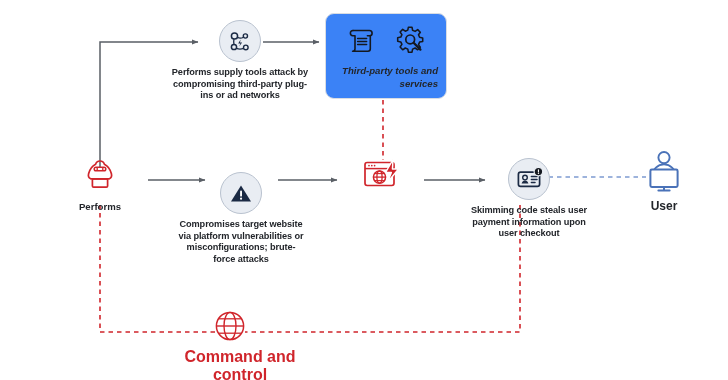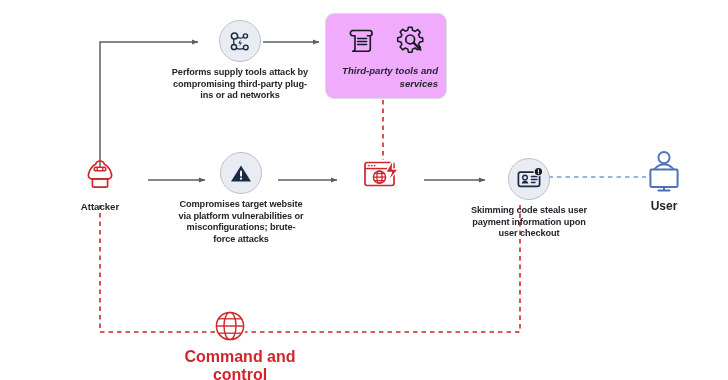--- a/index.html
+++ b/index.html
@@ -62,21 +62,21 @@
   }
   
   #tp-box {
     position: absolute;
     left: 325px;
     top: 13px;
     width: 122px;
     height: 86px;
     border: 1px solid #d9dde3;
     border-radius: 9px;
-    background: #f0abfc;
+    background: #3b82f6;
     box-sizing: border-box;
   }
   #tp-icons {
     display: flex;
     align-items: center;
     justify-content: center;
     gap: 12px;
     margin-top: 8px;
   }
   #tp-label {
@@ -133,21 +133,21 @@
 <div class="node" style="left:62px; top:156px; width:76px;">
   <div class="plain-icon">
     <svg width="40" height="40" viewBox="0 0 40 40" xmlns="http://www.w3.org/2000/svg">
       <path d="M20 5c-2.2 0-3.9 1.4-4.4 3.3-3.2 1.6-5.9 5.3-7 9.4-.6 2.3.3 4.2 2.1 5.1h18.6c1.8-.9 2.7-2.8 2.1-5.1-1.1-4.1-3.8-7.8-7-9.4C23.9 6.4 22.2 5 20 5z" fill="none" stroke="#d0252b" stroke-width="1.7" stroke-linejoin="round"></path>
       <rect x="14.2" y="11.2" width="11.6" height="3.6" rx="1.8" fill="none" stroke="#d0252b" stroke-width="1.5"></rect>
       <circle cx="17.2" cy="13" r="0.9" fill="#d0252b"></circle>
       <circle cx="22.8" cy="13" r="0.9" fill="#d0252b"></circle>
       <rect x="12.4" y="22.8" width="15.2" height="8.4" rx="1.2" fill="none" stroke="#d0252b" stroke-width="1.7"></rect>
     </svg>
   </div>
-  <div class="attacker-label">Attacker</div>
+  <div class="attacker-label">Performs</div>
 </div>
 
 <div class="node" style="left:170px; top:20px; width:140px;">
   <div class="icon-circle">
     <svg width="28" height="28" viewBox="0 0 28 28" xmlns="http://www.w3.org/2000/svg">
       <circle cx="8.5" cy="9" r="3.1" fill="none" stroke="#1b2a44" stroke-width="1.5"></circle>
       <circle cx="19.4" cy="9" r="2.1" fill="none" stroke="#1b2a44" stroke-width="1.4"></circle>
       <circle cx="8" cy="20" r="2.6" fill="none" stroke="#1b2a44" stroke-width="1.5"></circle>
       <circle cx="19.8" cy="20.4" r="2.3" fill="none" stroke="#1b2a44" stroke-width="1.4"></circle>
       <path d="M11.4 10.3 C13.6 11.6 15.4 11.4 17.4 10.2" fill="none" stroke="#1b2a44" stroke-width="1.3"></path>
@@ -174,21 +174,21 @@
       <svg width="36" height="36" viewBox="0 0 36 36" xmlns="http://www.w3.org/2000/svg">
         <path d="M16.4 5.2h3.6l.6 3.1 2.5 1.1 2.6-1.8 2.6 2.6-1.8 2.6 1.1 2.5 3.1.6v3.6l-3.1.6-1.1 2.5 1.8 2.6-2.6 2.6-2.6-1.8-2.5 1.1-.6 3.1h-3.6l-.6-3.1-2.5-1.1-2.6 1.8L8.1 25l1.8-2.6-1.1-2.5-3.1-.6v-3.6l3.1-.6 1.1-2.5-1.8-2.6 2.6-2.6 2.6 1.8 2.5-1.1z" fill="none" stroke="#14181f" stroke-width="1.55" stroke-linejoin="round"></path>
         <circle cx="18.2" cy="17.4" r="4.4" fill="none" stroke="#14181f" stroke-width="1.7"></circle>
         <line x1="21.6" y1="20.8" x2="28.4" y2="27.6" stroke="#14181f" stroke-width="2.3" stroke-linecap="round"></line>
       </svg>
     </span>
   </div>
   <div id="tp-label">Third-party tools and services</div>
 </div>
 
-<div class="node" style="left:177px; top:152px; width:128px;">
+<div class="node" style="left:177px; top:172px; width:128px;">
   <div class="icon-circle">
     <svg width="26" height="26" viewBox="0 0 26 26" xmlns="http://www.w3.org/2000/svg">
       <path d="M13 5.4 L23 21.4 H3 Z" fill="#1b2a44"></path>
       <rect x="12.1" y="10.6" width="1.9" height="6" rx="0.9" fill="#ffffff"></rect>
       <circle cx="13.05" cy="18.7" r="1.1" fill="#ffffff"></circle>
     </svg>
   </div>
   <div class="node-label">Compromises target website via platform vulnerabilities or misconfigurations; brute-force attacks</div>
 </div>
 

